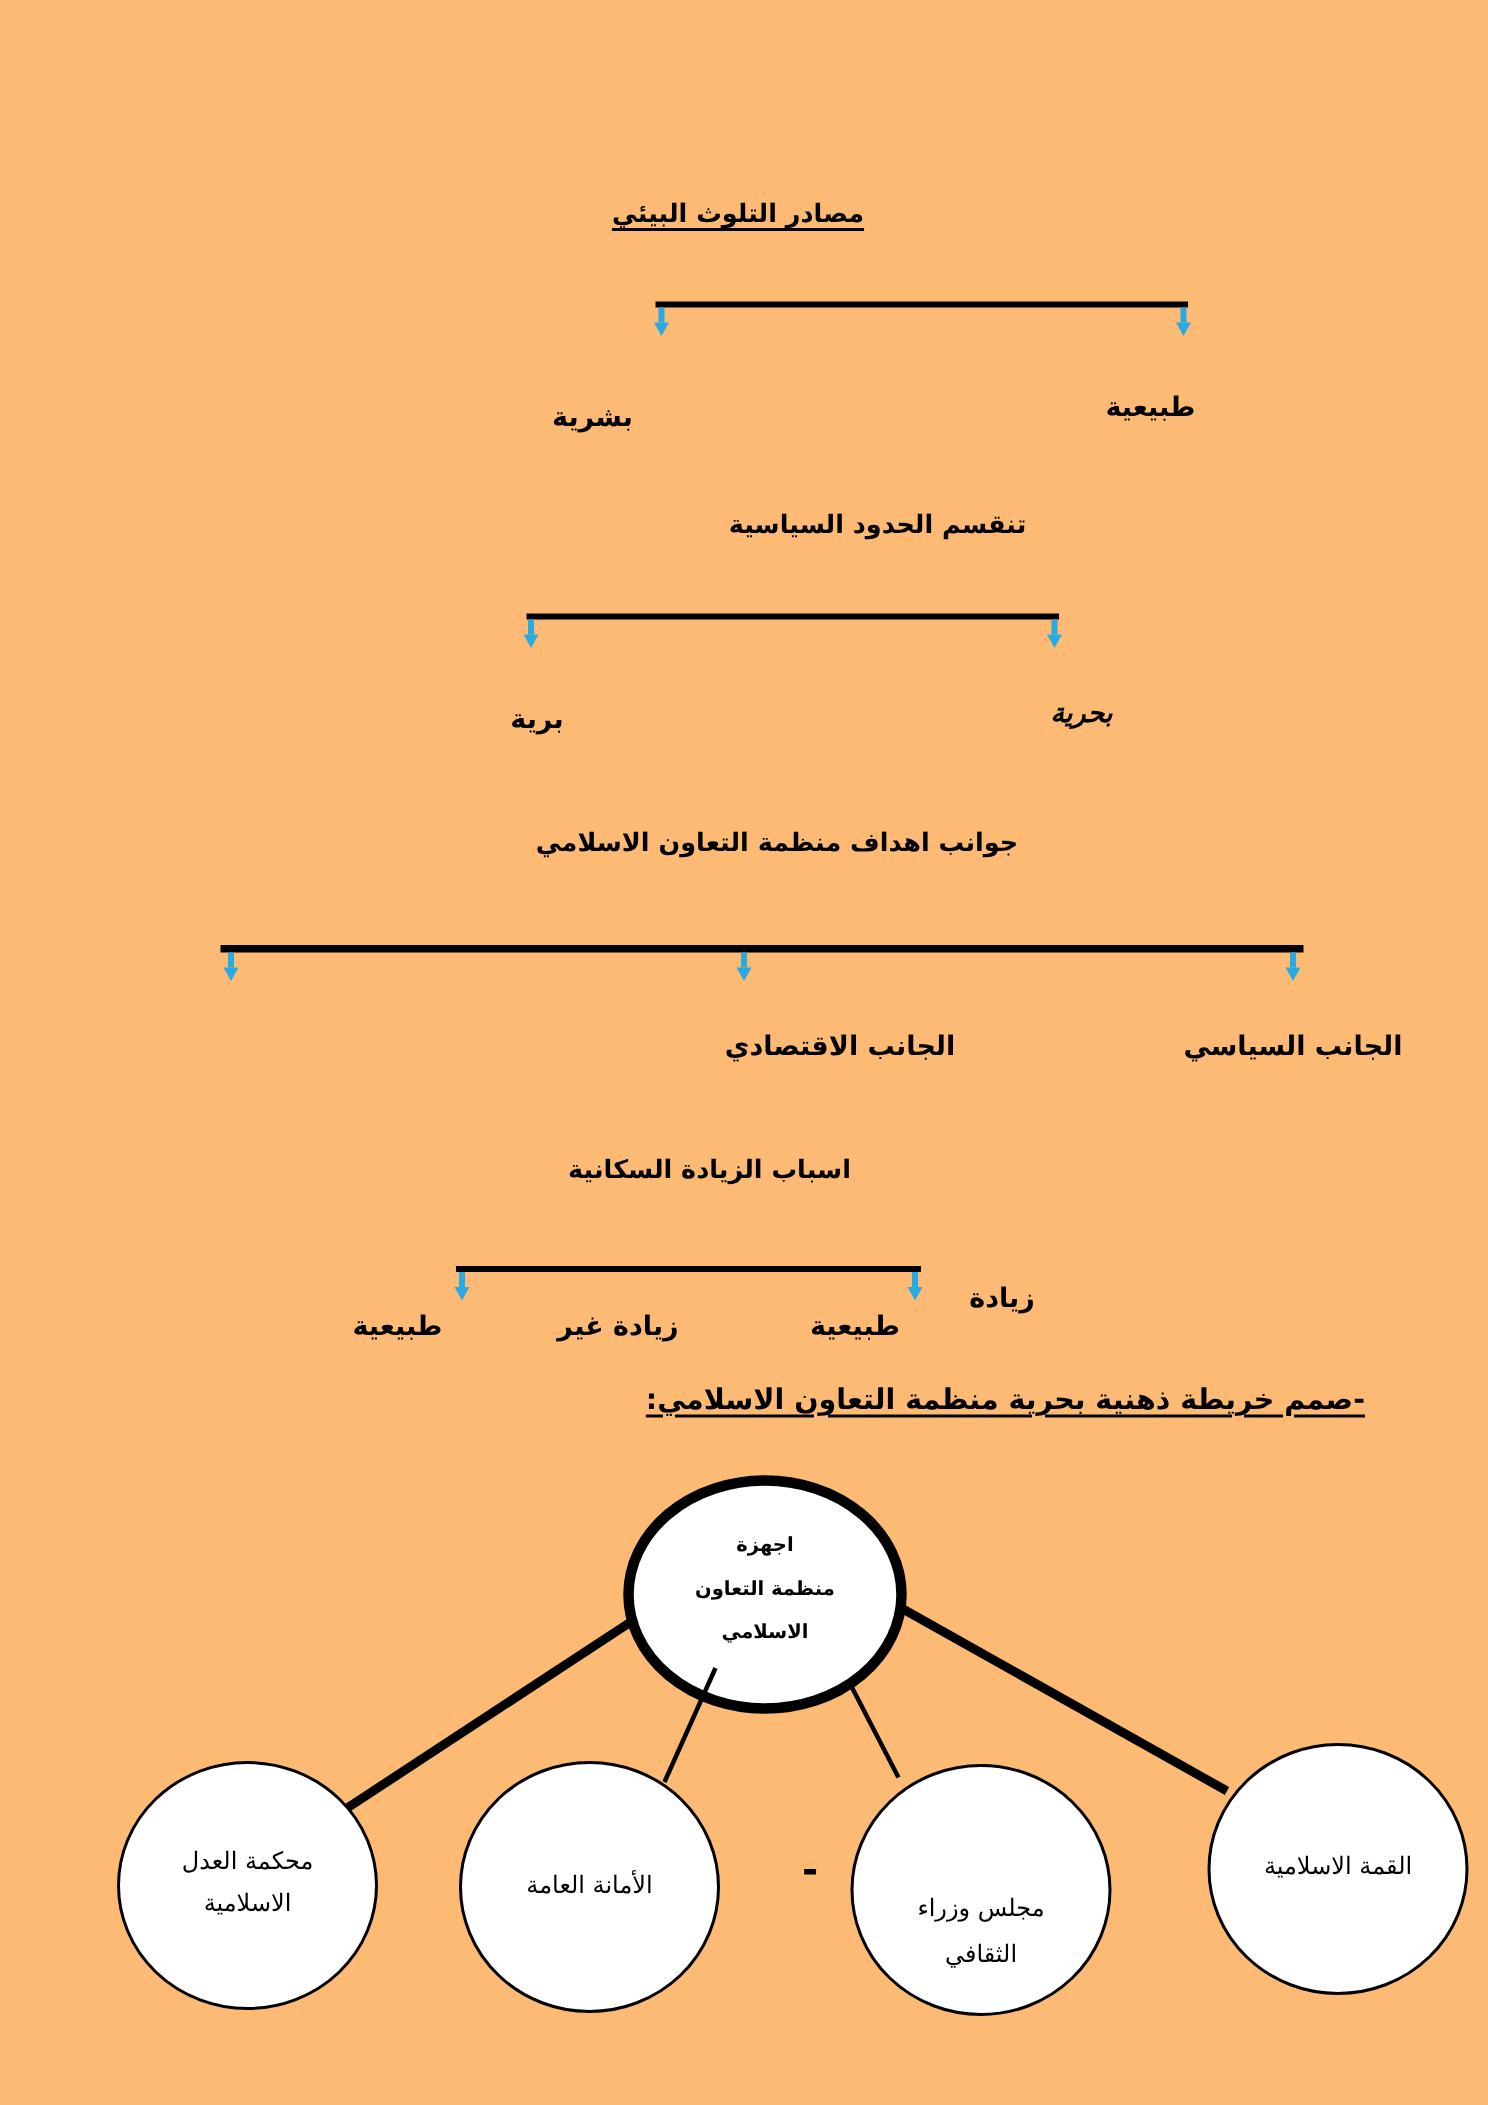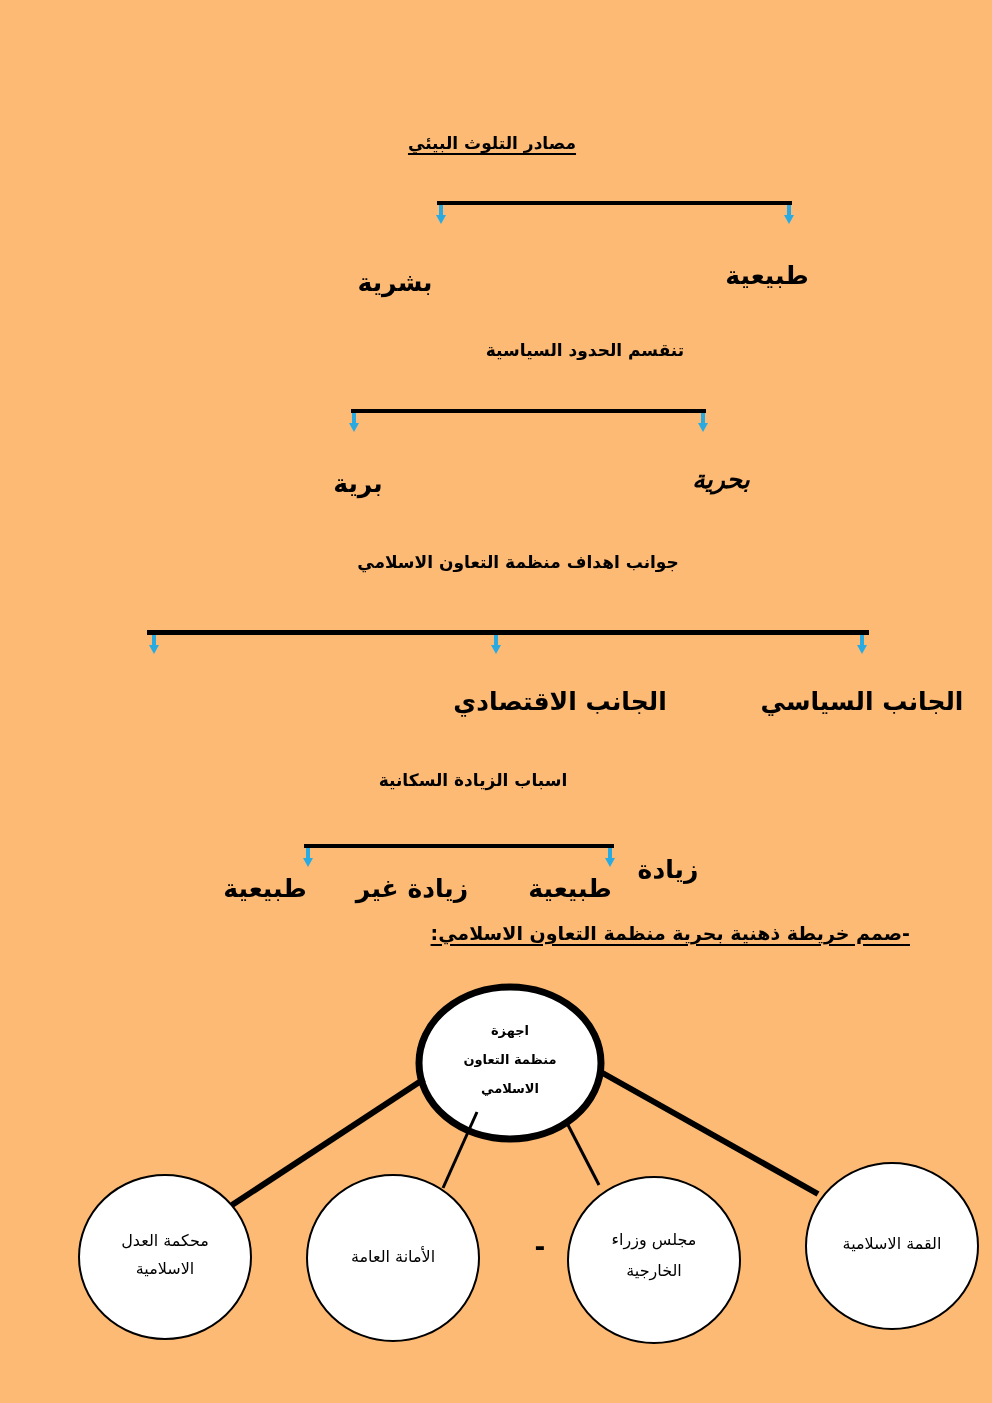--- a/index.html
+++ b/index.html
@@ -20,21 +20,21 @@
   }
   .t{
     position:absolute;
     transform:translateX(-50%);
     white-space:nowrap;
     font-weight:bold;
     line-height:1.3;
   }
   .title{font-size:17px;}
   .underlined{text-decoration:underline;text-underline-offset:4px;text-decoration-thickness:2px;}
-  .branch{font-size:25px;}
+  .branch{font-size:18px;}
   .hline{position:absolute;background:var(--ink);}
   .arrow{position:absolute;width:10px;height:19px;}
   .arrow::before{
     content:"";position:absolute;left:3px;top:0;
     width:4px;height:10px;background:var(--arrow);
   }
   .arrow::after{
     content:"";position:absolute;left:0;top:10px;
     width:0;height:0;
     border-left:5px solid transparent;
@@ -54,21 +54,21 @@
     font-size:16px;
     white-space:nowrap;
     line-height:28px;
   }
   .node-label span{display:block;}
   .center-label{
     font-weight:bold;
     font-size:13px;
     line-height:29px;
   }
-  .n3{line-height:31px;}
+  .n3{line-height:31px;margin-top:32px;}
   .dash{
     position:absolute;
     transform:translateX(-50%);
     font-weight:bold;
     font-size:26px;
     line-height:26px;
   }
   svg{position:absolute;left:0;}
   svg ellipse{fill:#ffffff;stroke:var(--ink);}
   svg line{stroke:var(--ink);}
@@ -135,20 +135,20 @@
   </div>
 
   <div class="node-label" style="left:393px;top:1243px;">
     <span>الأمانة العامة</span>
   </div>
 
   <div class="dash" style="left:540px;top:1234px;">-</div>
 
   <div class="node-label n3" style="left:654px;top:1224px;">
     <span>مجلس وزراء</span>
-    <span>الخارجية</span>
+    <span>الثقافي</span>
   </div>
 
   <div class="node-label" style="left:892px;top:1230px;">
     <span>القمة الاسلامية</span>
   </div>
 
 </div>
 
 </body></html>

